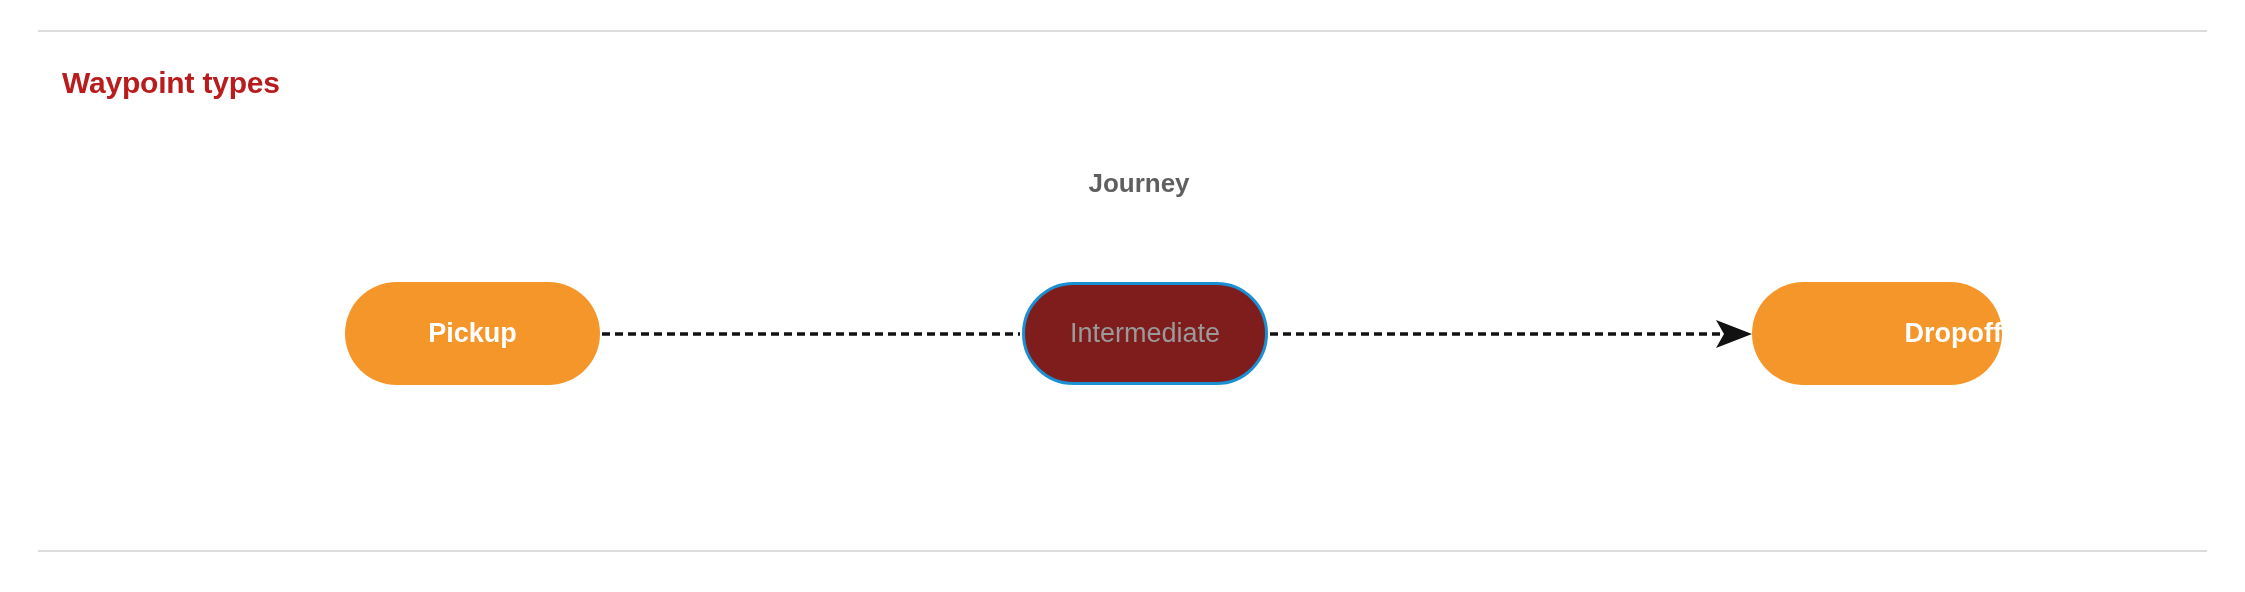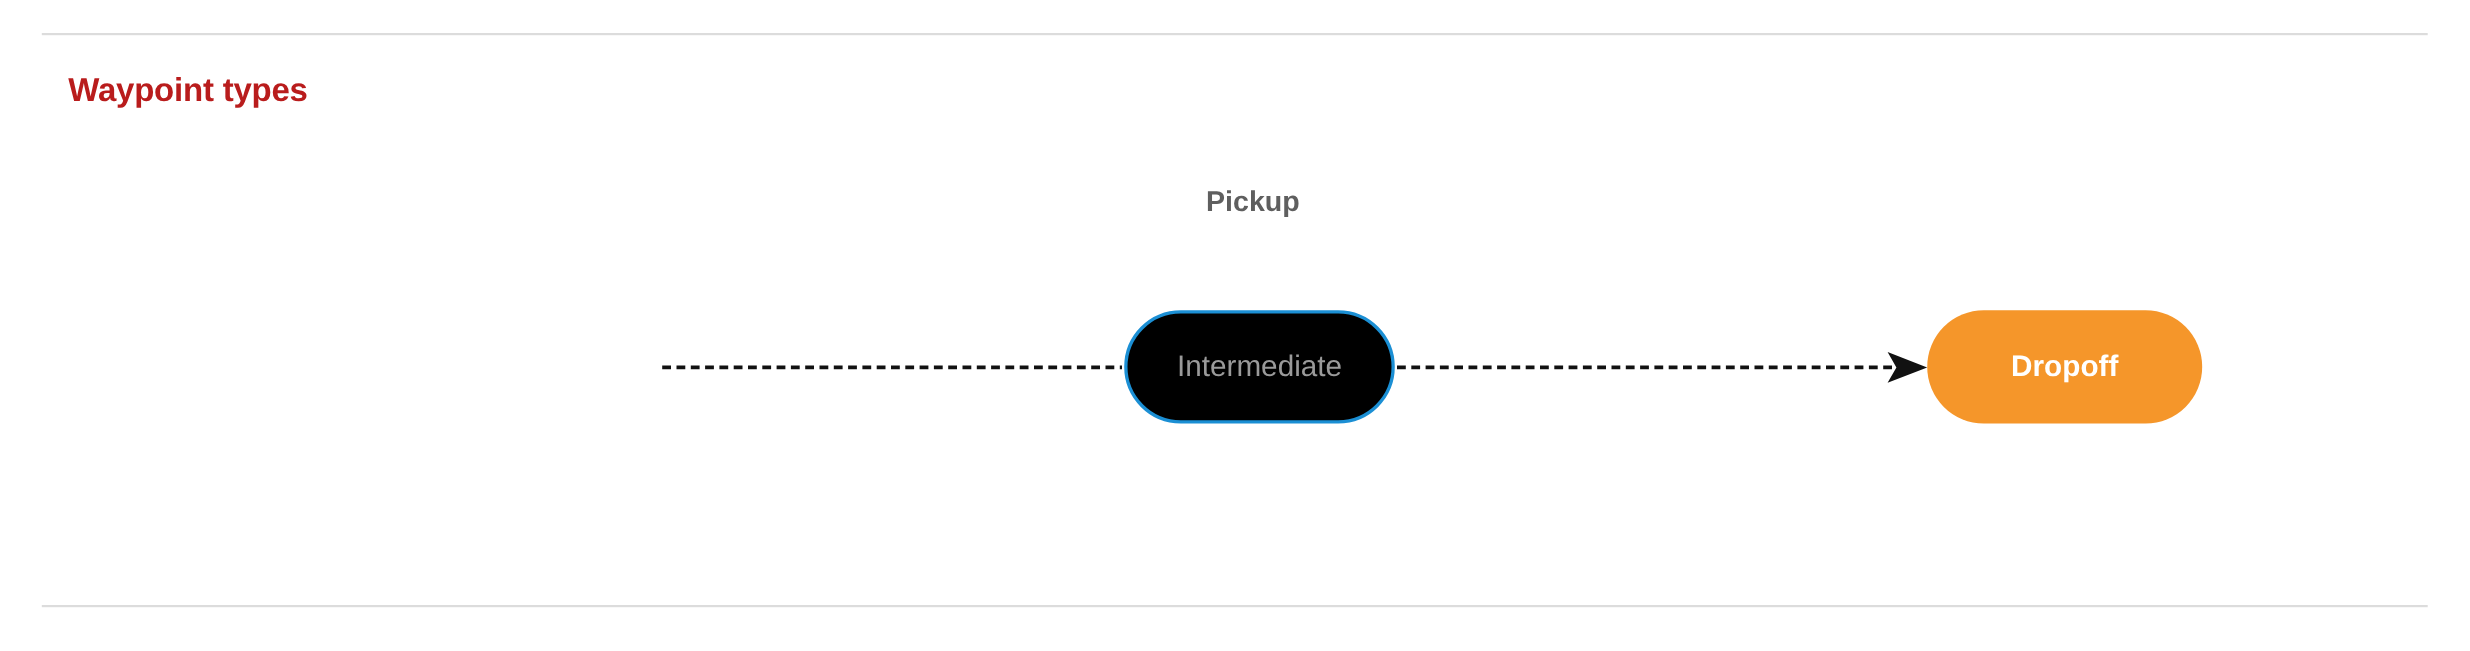--- a/index.html
+++ b/index.html
@@ -84,32 +84,33 @@
     background: #f5962a;
   }
   .node.pickup .node-label {
     color: #ffffff;
     font-weight: 700;
   }
 
   .node.intermediate {
     left: 1022px;
     width: 246px;
-    background: #000000;
+    background: #7f1d1d;
     border: 3px solid #1b8fd4;
   }
   .node.intermediate .node-label {
     color: #9a9a9a;
     font-weight: 400;
   }
 
   .node.dropoff {
     left: 1752px;
     width: 250px;
     background: #f5962a;
+    justify-content: flex-end;
   }
   .node.dropoff .node-label {
     color: #ffffff;
     font-weight: 700;
   }
 
   .edges {
     position: absolute;
     left: 0;
     top: 0;
@@ -122,28 +123,31 @@
 <body>
 
 <div class="page">
 
   <div class="divider top"></div>
 
   <div class="section-title">Waypoint types</div>
 
   <div class="diagram">
 
-    <div class="journey-label">Pickup</div>
+    <div class="journey-label">Journey</div>
 
     <svg class="edges" width="2245" height="592" viewBox="0 0 2245 592" xmlns="http://www.w3.org/2000/svg">
       <line x1="602" y1="334" x2="1020" y2="334" stroke="#111111" stroke-width="3.5" stroke-dasharray="8 5"></line>
       <line x1="1270" y1="334" x2="1735" y2="334" stroke="#111111" stroke-width="3.5" stroke-dasharray="8 5"></line>
       <path d="M 1752 334 L 1716 320 L 1724 334 L 1716 348 Z" fill="#111111"></path>
     </svg>
 
+    <div class="node pickup">
+      <span class="node-label">Pickup</span>
+    </div>
 
     <div class="node intermediate">
       <span class="node-label">Intermediate</span>
     </div>
 
     <div class="node dropoff">
       <span class="node-label">Dropoff</span>
     </div>
 
   </div>

